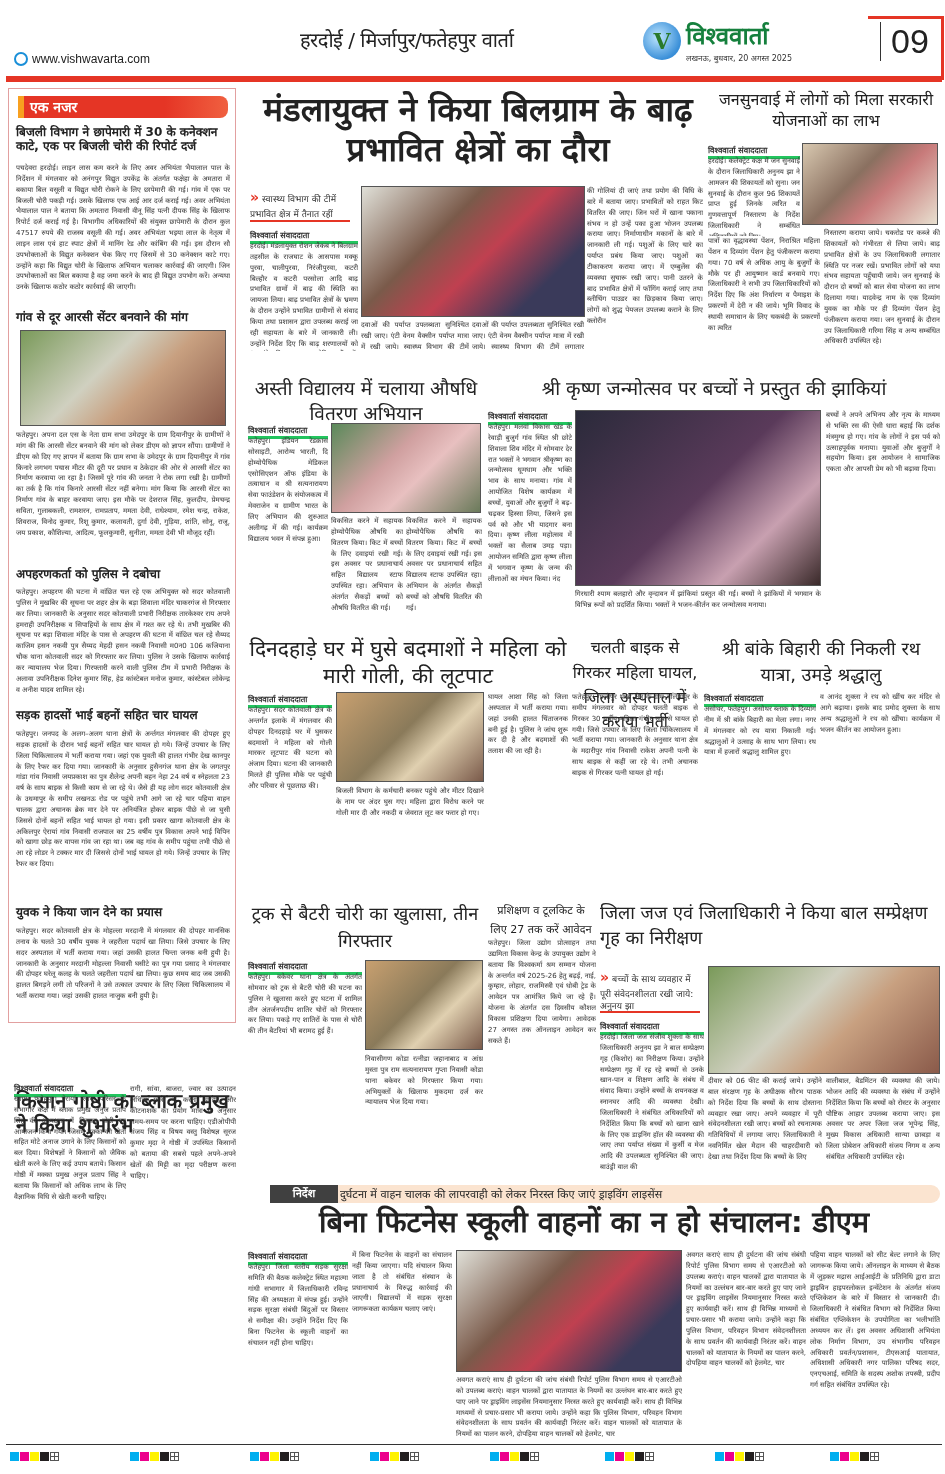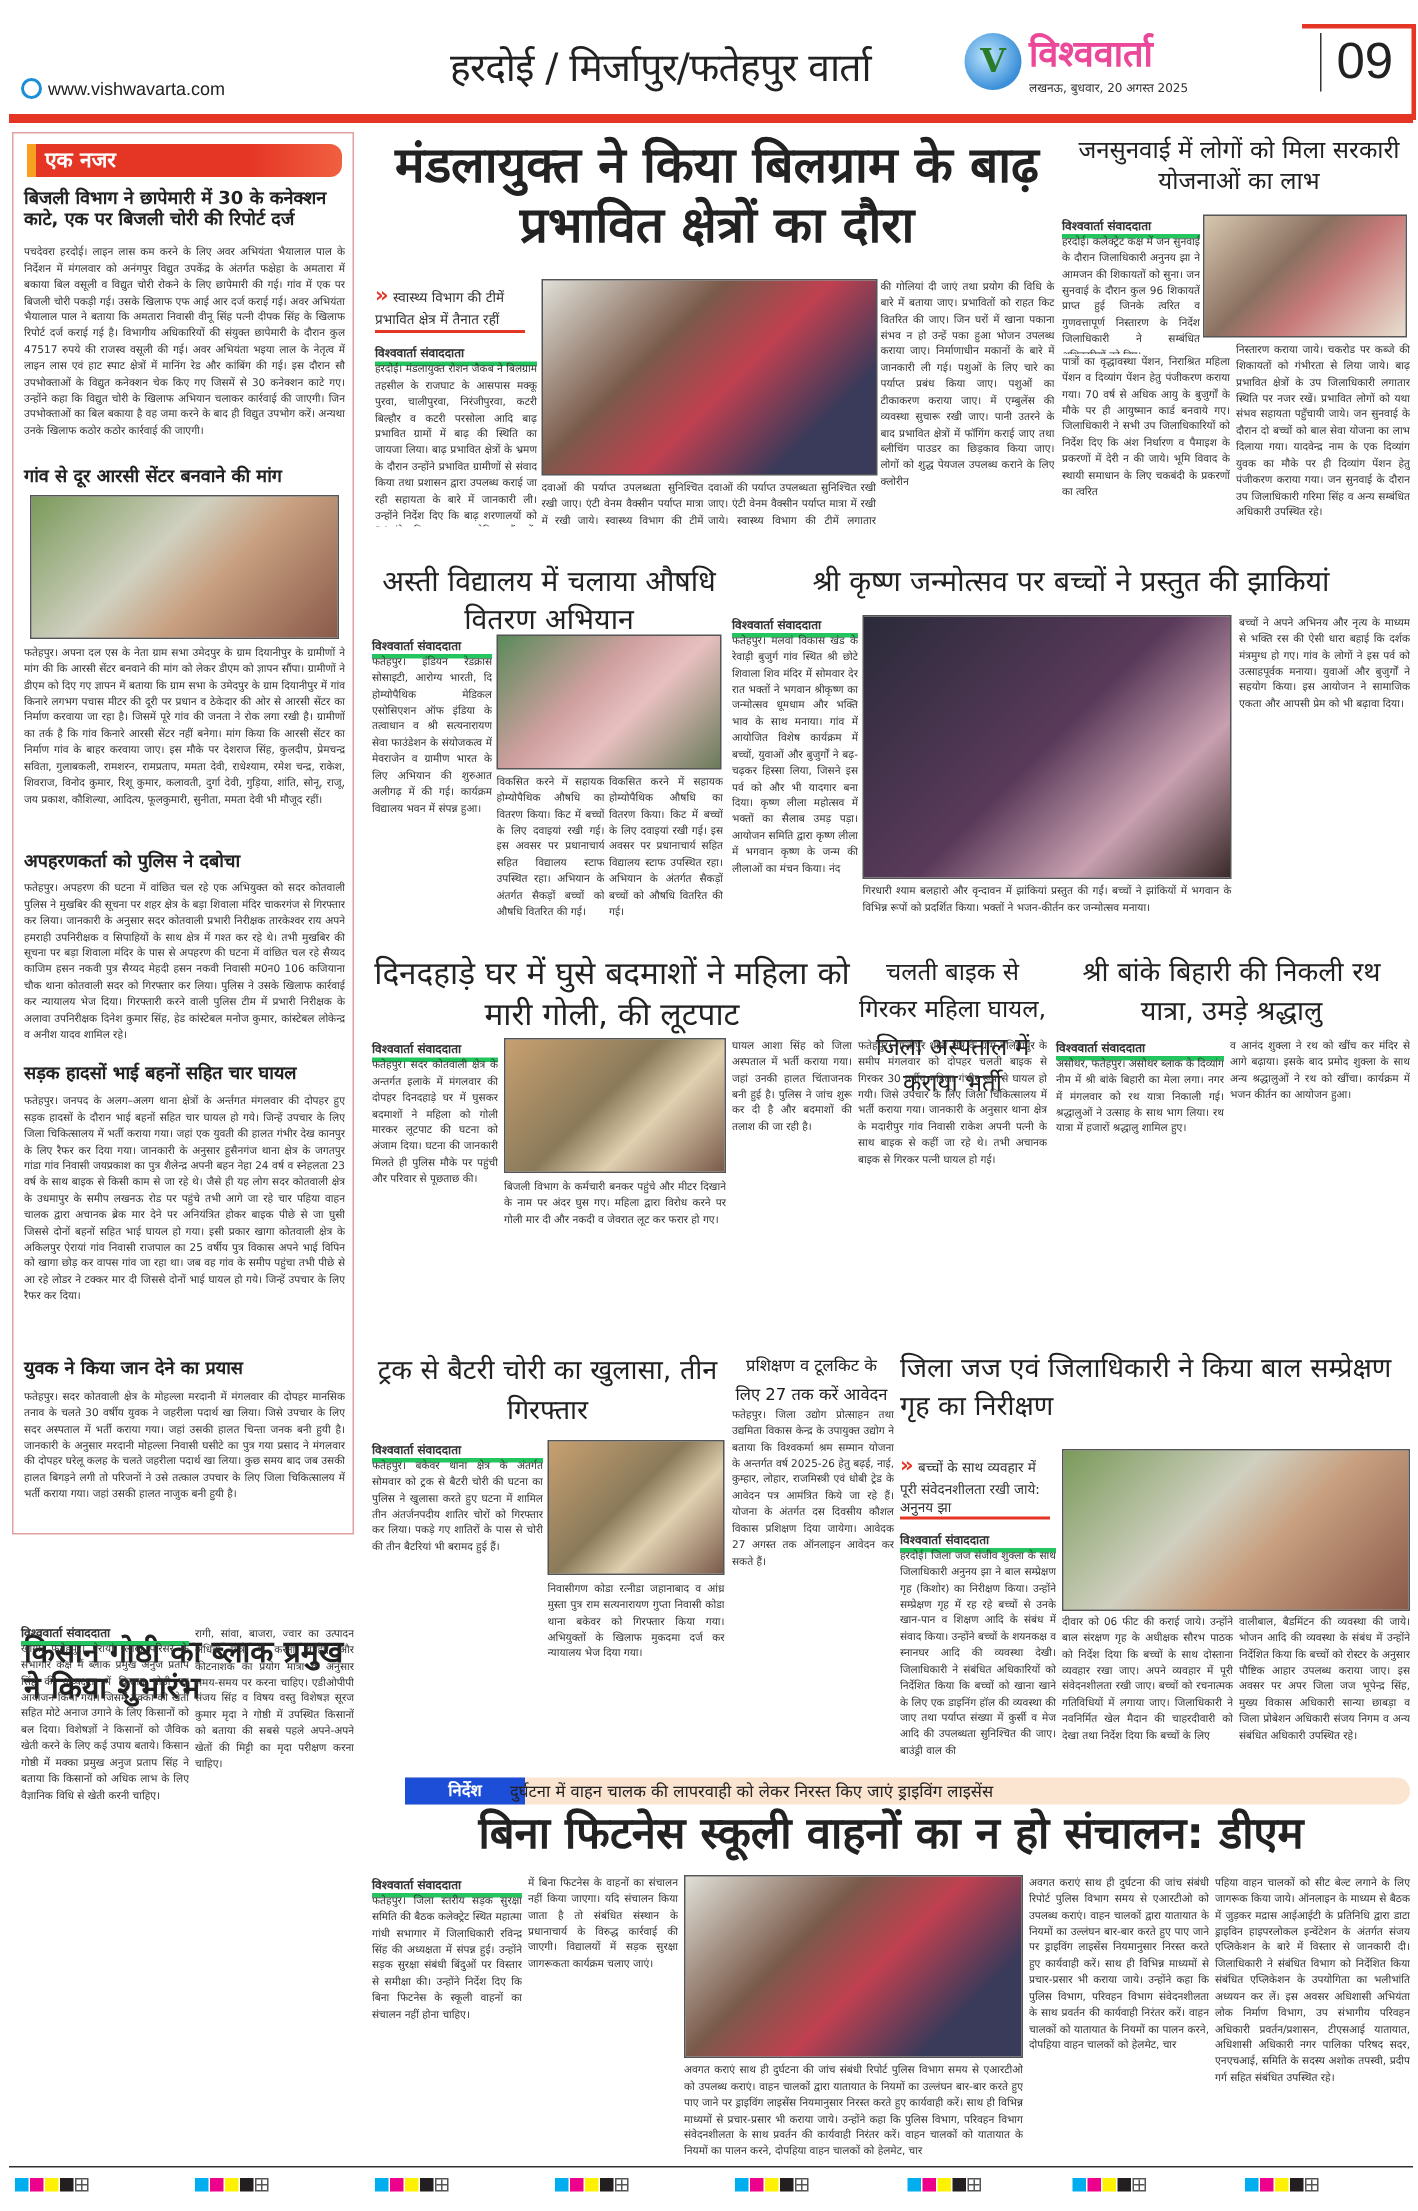--- a/index.html
+++ b/index.html
@@ -1,22 +1,22 @@
 <!DOCTYPE html>
 <html><head>
 <meta charset="utf-8">
 <style>
 *{box-sizing:border-box;margin:0;padding:0}
 body{width:945px;height:1474px;background:#fff;font-family:"DejaVu Sans",sans-serif;color:#222;position:relative;overflow:hidden}
 .abs{position:absolute}
 .hdr-url{left:14px;top:52px;font-size:12px;color:#222;font-family:"Liberation Sans",sans-serif;display:flex;align-items:flex-start;gap:4px}
 .ie-icon{width:14px;height:14px;border-radius:50%;border:2.5px solid #1a8fd8;display:inline-block}
-.hdr-title{left:300px;top:26px;font-size:26px;color:#222;font-family:"DejaVu Sans",sans-serif;font-weight:normal;letter-spacing:-0.5px}
+.hdr-title{left:300px;top:26px;font-size:20px;color:#222;font-family:"DejaVu Sans",sans-serif;font-weight:normal;letter-spacing:-0.5px}
 .logo{left:643px;top:22px;width:38px;height:38px;border-radius:50%;background:radial-gradient(circle at 40% 40%,#bfe6ff,#3a8fd8 70%);display:flex;align-items:center;justify-content:center;color:#2a7a2a;font-weight:bold;font-size:22px;font-family:"DejaVu Serif",serif}
-.brand{left:686px;top:18px;font-size:24px;font-weight:bold;color:#ec4899}
+.brand{left:686px;top:18px;font-size:24px;font-weight:bold;color:#15803d}
 .dateline{left:686px;top:52px;font-size:8px;color:#333}
 .pageno-wrap{left:868px;top:16px;width:76px;height:64px;border-top:3px solid #e53525;border-right:3px solid #e53525}
 .pageno{left:880px;top:22px;font-size:34px;color:#222;border-left:1px solid #333;padding-left:10px;font-family:"Liberation Sans",sans-serif}
 .redbar{left:6px;top:76px;width:936px;height:6px;background:#e53525}
 .col-left{left:8px;top:88px;width:228px;height:935px;border:1px solid #e2a0a0}
 .ek-nazar{left:18px;top:96px;width:210px;height:22px;background:linear-gradient(90deg,#e53525,#e53525 70%,#f06040);border-radius:0 8px 8px 0;color:#fff;font-weight:bold;font-size:14px;padding-left:12px;line-height:22px}
 .ek-nazar::before{content:"";position:absolute;left:0;top:0;width:6px;height:22px;background:#f8a020}
 h2.hl{font-weight:bold;color:#222;line-height:1.15}
 .small{font-size:7px;line-height:1.55;color:#333;text-align:justify}
 .byline{font-size:8px;font-weight:bold;color:#333;border-bottom:3px solid #22c55e;padding-bottom:1px;margin-bottom:2px}
@@ -24,21 +24,21 @@
 .photo.dark{background:linear-gradient(135deg,#2a2a3a,#5a3a5a 50%,#c8a0b0 75%,#3a2a2a)}
 .photo.room{background:linear-gradient(135deg,#c8a070,#8a7a5a 45%,#e0d0b0 65%,#7a5a4a)}
 .photo.school{background:linear-gradient(135deg,#5a8a5a,#d0a0a0 40%,#e8c0c0 60%,#6a7a5a)}
 .photo.office{background:linear-gradient(135deg,#d8c8b0,#8a7060 40%,#c87a7a 60%,#e8e0d0)}
 .photo.outdoor{background:linear-gradient(135deg,#7a9a5a,#d0d0c0 40%,#c8a080 60%,#8a5a4a)}
 .photo.crowd{background:linear-gradient(135deg,#e0e0d8,#7a5a4a 35%,#c04050 55%,#3a3a5a 80%)}
 .sub-bullet{font-size:9px;color:#333;line-height:1.4}
 .sub-bullet .mark{color:#e53525;font-weight:bold;font-size:14px;margin-right:3px}
 .redrule{height:2px;background:#e53525}
 .nirdesh-bar{left:270px;top:1185px;width:670px;height:18px;background:#fbe4d0;border-radius:0 9px 9px 0}
-.nirdesh-tag{left:270px;top:1185px;width:80px;height:18px;background:#1d4ed8;color:#fff;font-weight:bold;font-size:11px;text-align:center;line-height:18px}
+.nirdesh-tag{left:270px;top:1185px;width:68px;height:18px;background:#404040;color:#fff;font-weight:bold;font-size:11px;text-align:center;line-height:18px}
 .nirdesh-text{left:340px;top:1186px;font-size:11px;color:#222}
 .bottom-rule{left:6px;top:1444px;width:936px;height:1px;background:#333}
 .regbar{top:1452px;display:flex;gap:1px;align-items:center}
 .regbar span{display:inline-block;width:9px;height:9px}
 .c{background:#00aeef}.m{background:#ec008c}.y{background:#fff200}.k{background:#231f20}
 .reg{border:1px solid #555;background:linear-gradient(#555,#555) center/100% 1px no-repeat,linear-gradient(#555,#555) center/1px 100% no-repeat}
 .textcol{overflow:hidden}
 </style>
 </head>
 <body>

